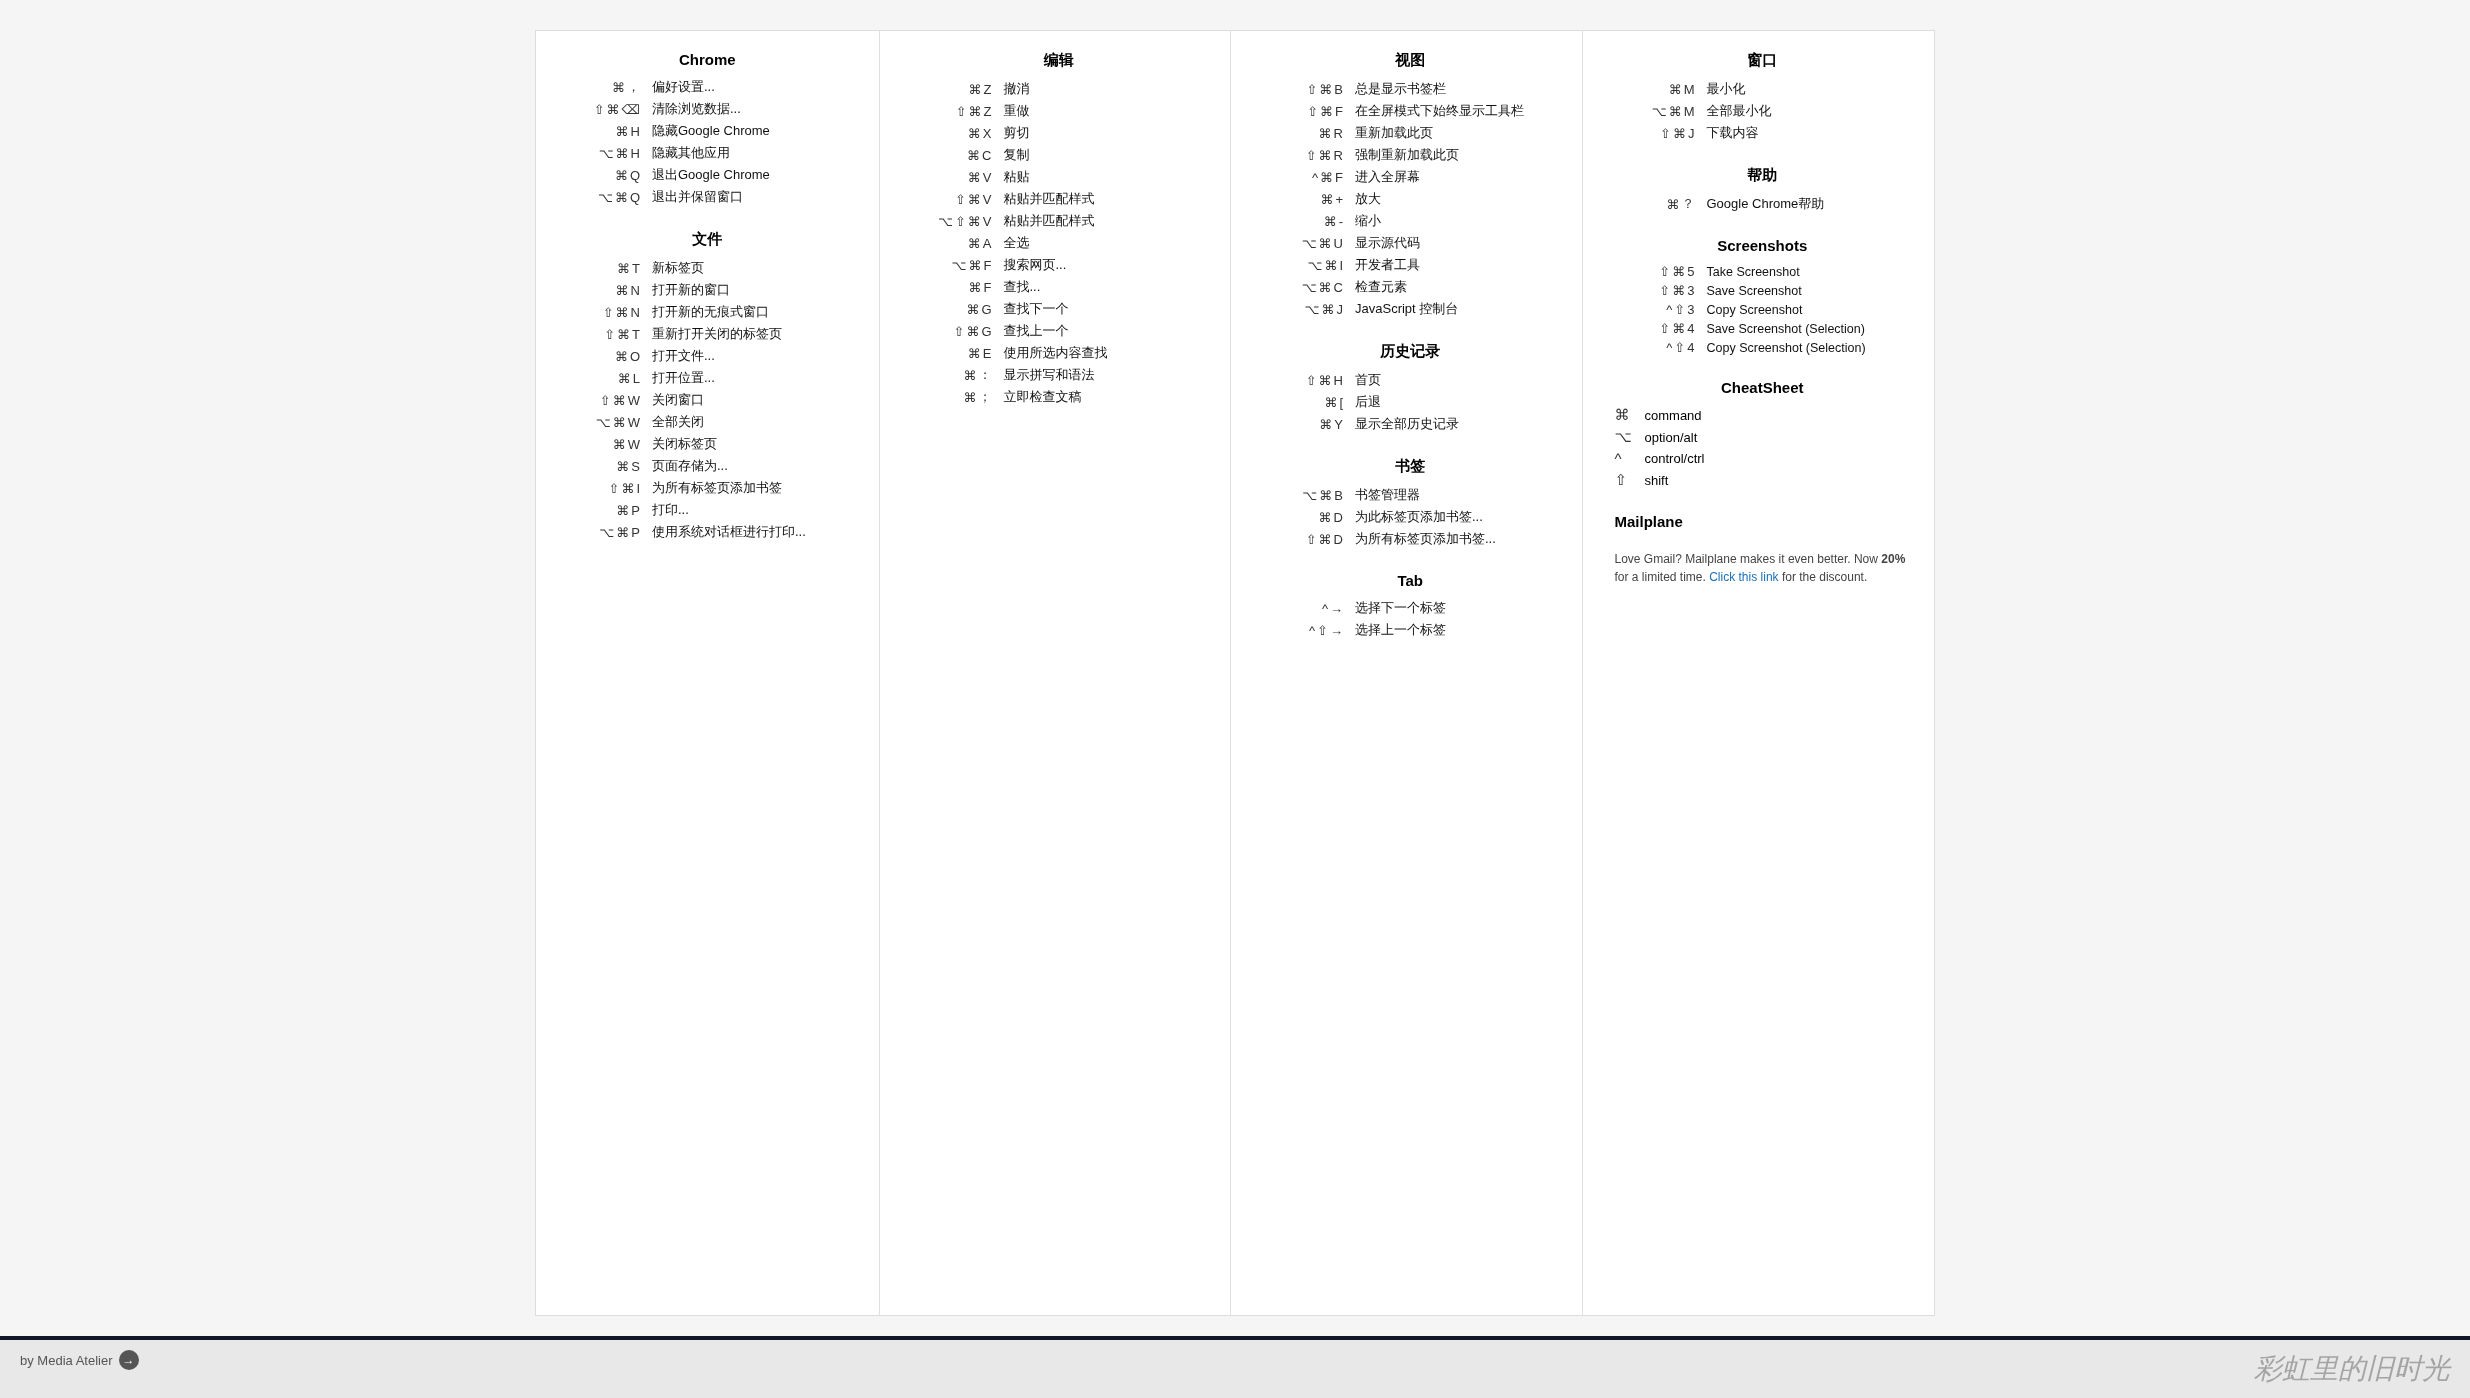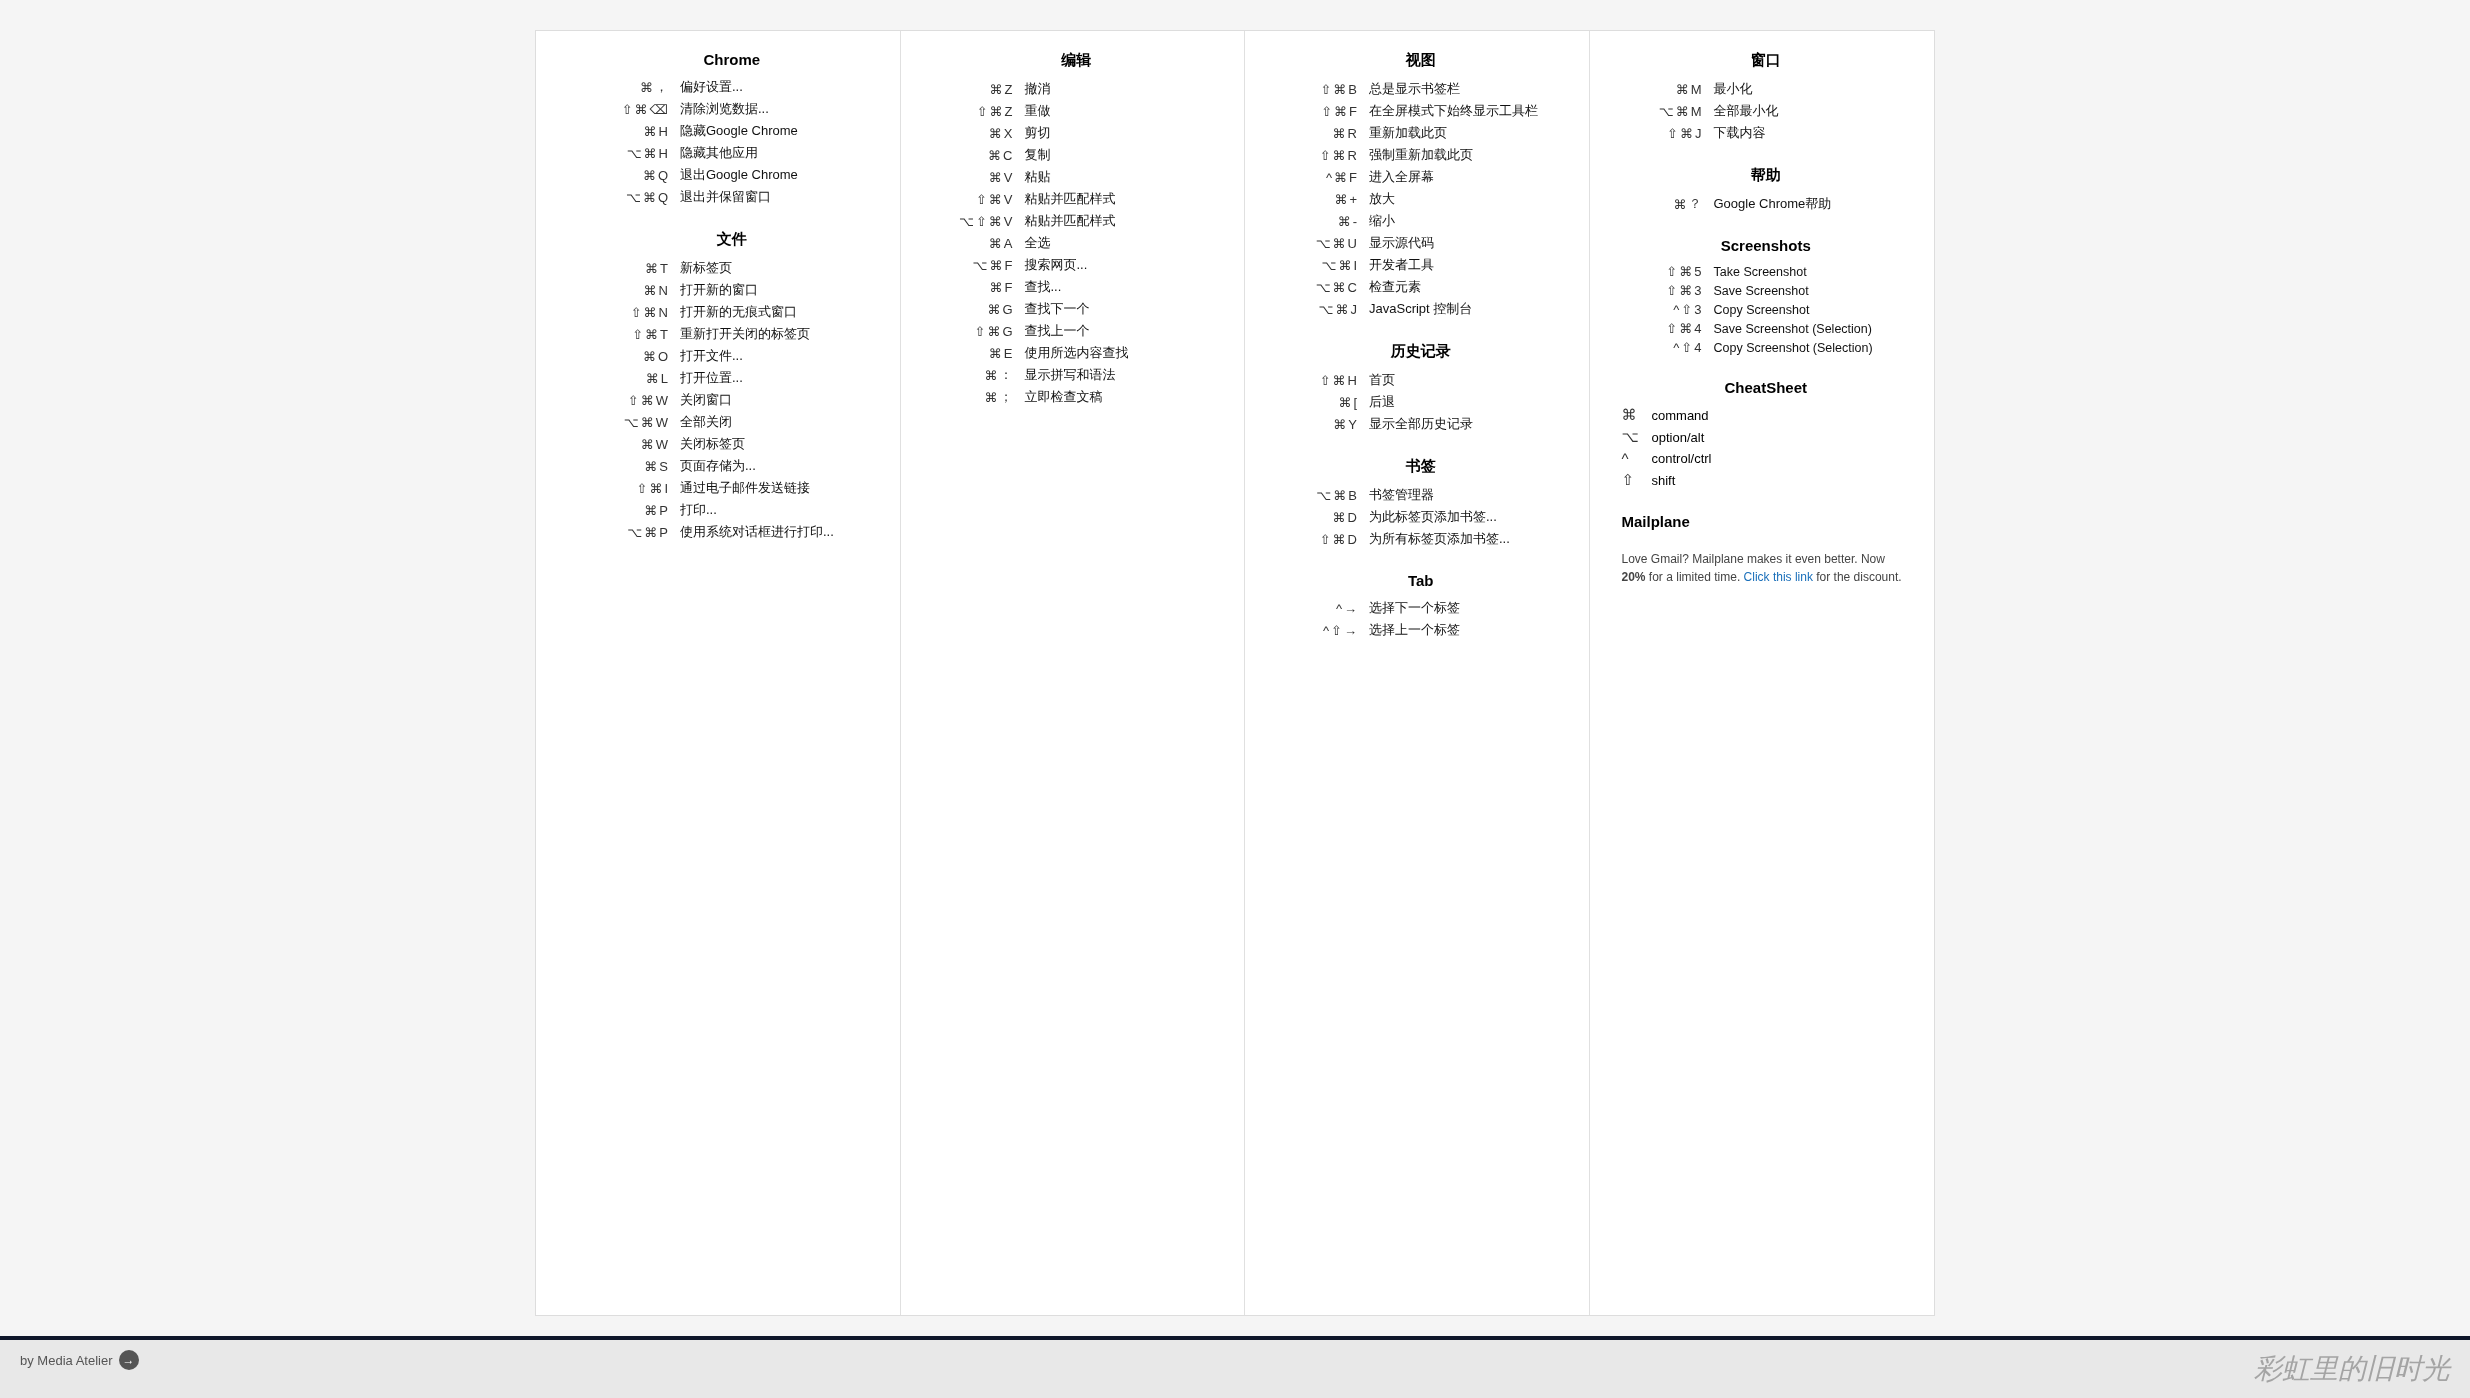--- a/index.html
+++ b/index.html
@@ -18,21 +18,20 @@
       padding: 30px 20px 20px;
     }
     .cheatsheet-grid {
       display: grid;
       grid-template-columns: repeat(4, 1fr);
       gap: 8px;
       max-width: 1400px;
       width: 100%;
       background: white;
       border: 1px solid #ddd;
-      padding-left: 28px;
     }
     .column {
       padding: 20px 24px;
       border-right: 1px solid #e0e0e0;
     }
     .column:last-child {
       border-right: none;
     }
     .section {
       margin-bottom: 24px;
@@ -290,21 +289,21 @@
               <span class="key-symbol">S</span>
             </div>
           <div class="shortcut-label">页面存储为...</div>
         </div>
         <div class="shortcut-row">
           <div class="shortcut-keys">
               <span class="key-symbol">⇧</span>
               <span class="key-symbol">⌘</span>
               <span class="key-symbol">I</span>
             </div>
-          <div class="shortcut-label">通过电子邮件发送链接</div>
+          <div class="shortcut-label">为所有标签页添加书签</div>
         </div>
         <div class="shortcut-row">
           <div class="shortcut-keys">
               <span class="key-symbol">⌘</span>
               <span class="key-symbol">P</span>
             </div>
           <div class="shortcut-label">打印...</div>
         </div>
         <div class="shortcut-row">
           <div class="shortcut-keys">

